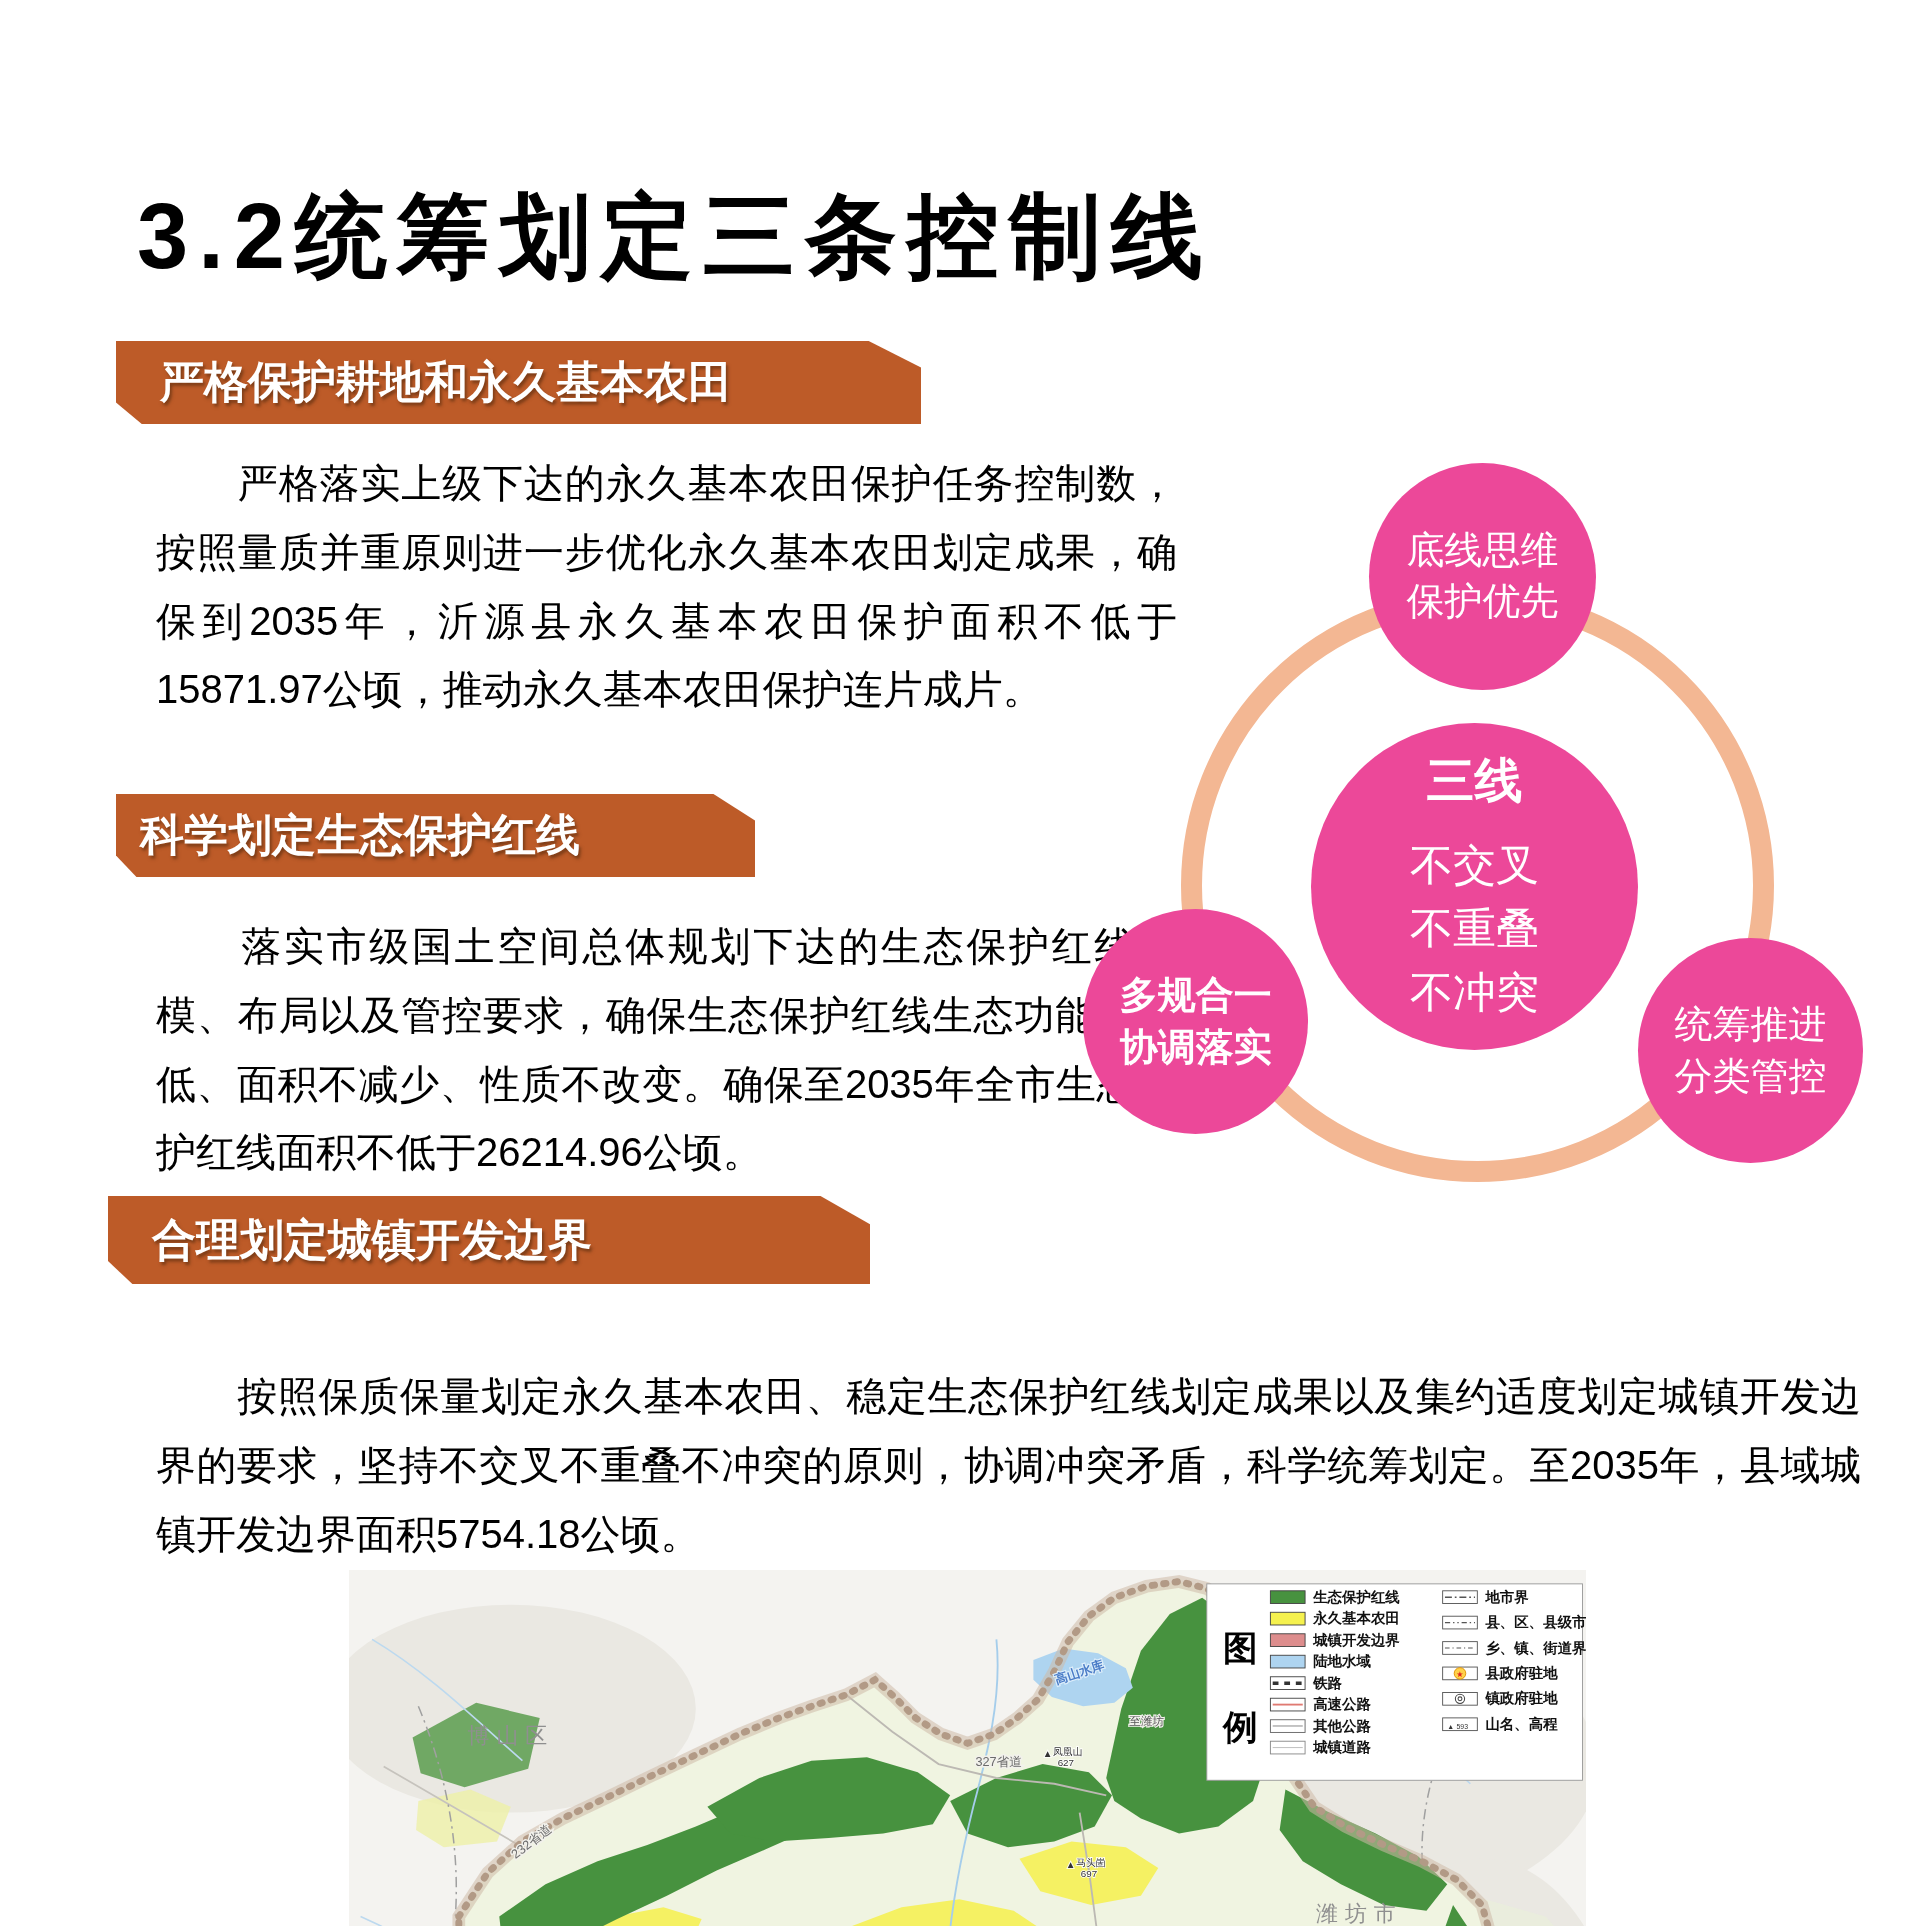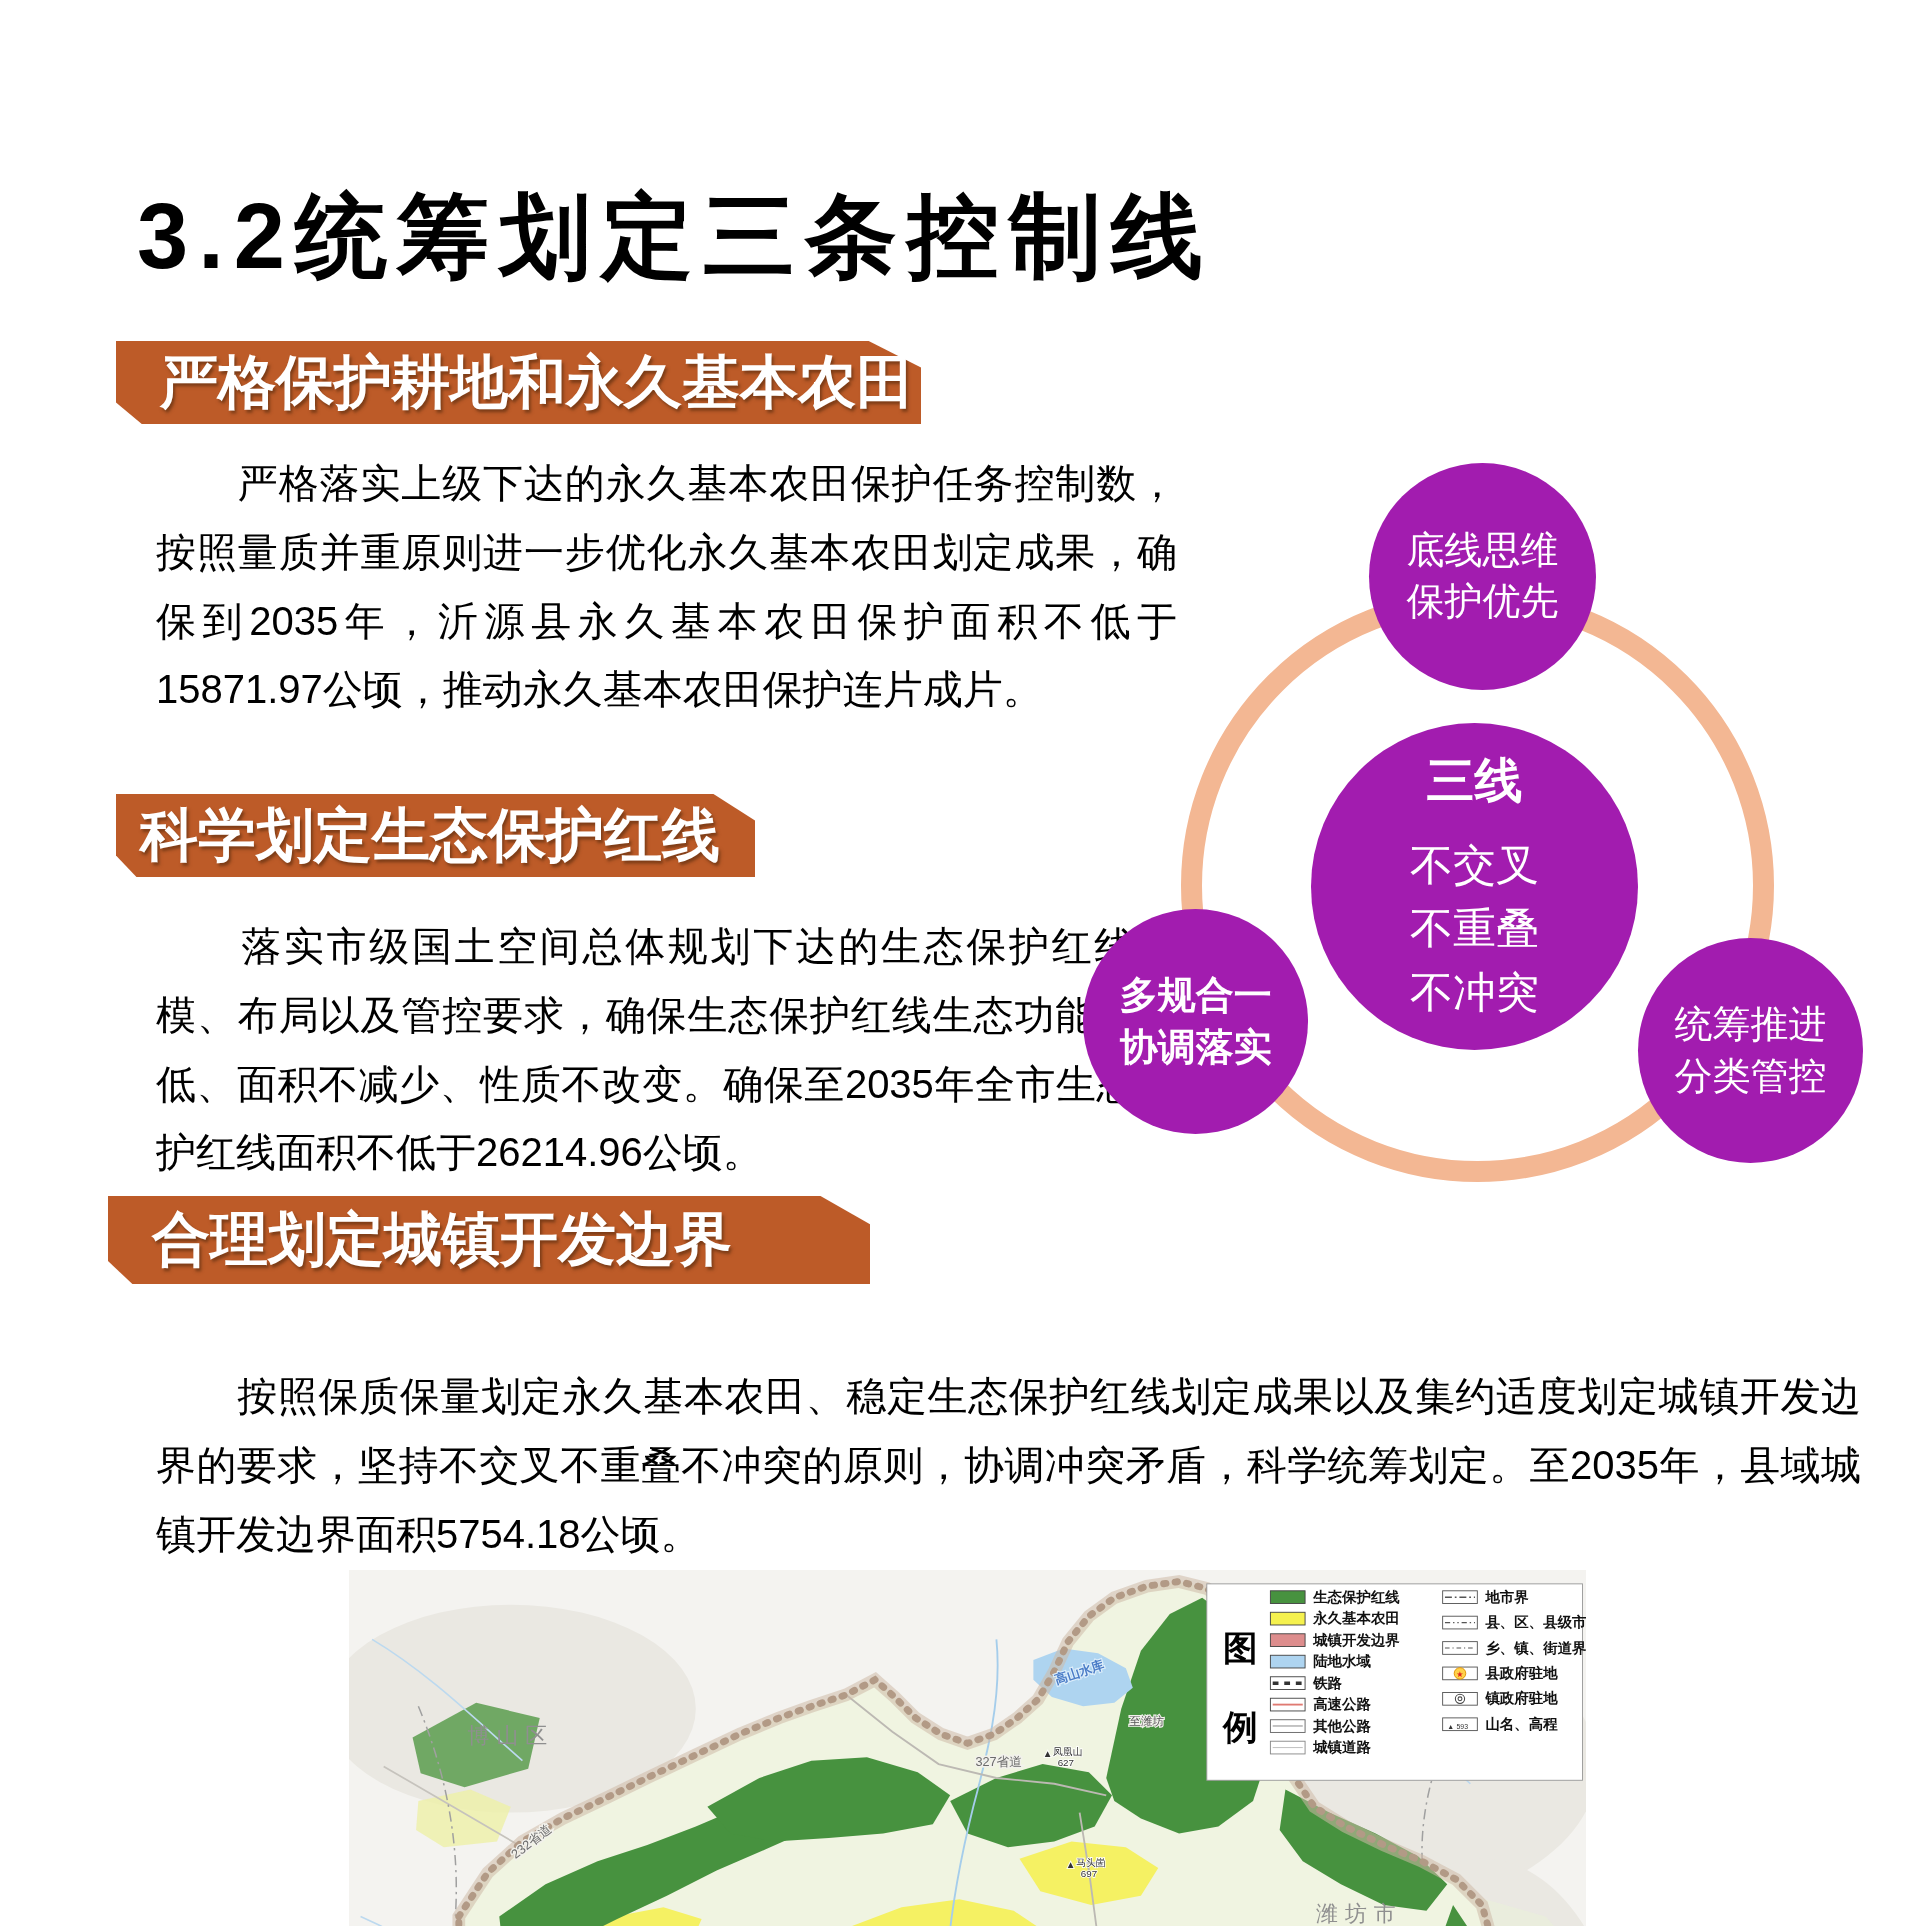--- a/index.html
+++ b/index.html
@@ -2,40 +2,40 @@
 <html style="font-size:6.2px"><head>
 <meta charset="utf-8">
 <style>
   html,body{margin:0;padding:0;background:#ffffff;}
   #page{position:relative;width:1913px;height:2705px;background:#ffffff;overflow:hidden;
         font-family:"Liberation Sans","DejaVu Sans",sans-serif;}
   
   .title{position:absolute;left:137px;top:175px;font-size:92px;font-weight:900;color:#000;
          letter-spacing:10px;white-space:nowrap;}
   
-  .banner{position:absolute;background:#bd5b28;color:#fff;font-weight:bold;font-size:58px;
+  .banner{position:absolute;background:#bd5b28;color:#fff;font-weight:bold;font-size:44px;
           display:flex;align-items:center;padding-left:44px;box-sizing:border-box;
           clip-path:polygon(0 0,93.5% 0,100% 32%,100% 100%,3.2% 100%,0 74%);
           text-shadow:1.9px 2.7px 3.1px rgba(70,35,10,.55);
           filter:drop-shadow(-1.5px 6.2px 3.5px rgba(120,120,120,.55));
           white-space:nowrap;}
   #banner1{left:116px;top:341px;width:805px;height:83px;}
   #banner2{left:116px;top:794px;width:639px;height:83px;padding-left:24px;}
   #banner3{left:108px;top:1196px;width:762px;height:88px;}
   
   .para{position:absolute;font-size:40px;line-height:1.72;color:#000;text-align:justify;
         font-weight:500;margin-left:48px;}
   #para1{left:108px;top:449px;width:1021px;}
   #para2{left:108px;top:912px;width:1021px;}
   #para3{left:108px;top:1362px;width:1705px;}
   
   #diagram{position:absolute;left:1079px;top:443px;width:809px;height:751px;}
   #ring{position:absolute;left:102px;top:146px;width:593px;height:593px;border-radius:50%;
         border:21px solid #f3b793;box-sizing:border-box;}
-  .c{position:absolute;border-radius:50%;background:#a21caf;color:#fff;display:flex;
+  .c{position:absolute;border-radius:50%;background:#ec4899;color:#fff;display:flex;
      flex-direction:column;align-items:center;justify-content:center;text-align:center;}
   #c-center{left:232px;top:280px;width:327px;height:327px;}
   #c-center .t{font-size:48px;font-weight:bold;margin-bottom:21px;}
   #c-center .l{font-size:43px;line-height:1.48;}
   #c-top{left:290px;top:19.6px;width:227px;height:227px;}
   #c-left{left:4.2px;top:466px;width:225px;height:225px;font-weight:bold;}
   #c-right{left:559px;top:495px;width:225px;height:225px;}
   .c .s{font-size:38px;line-height:1.35;}
   
   #map{position:absolute;left:349px;top:1570px;width:1237px;height:1123px;}

